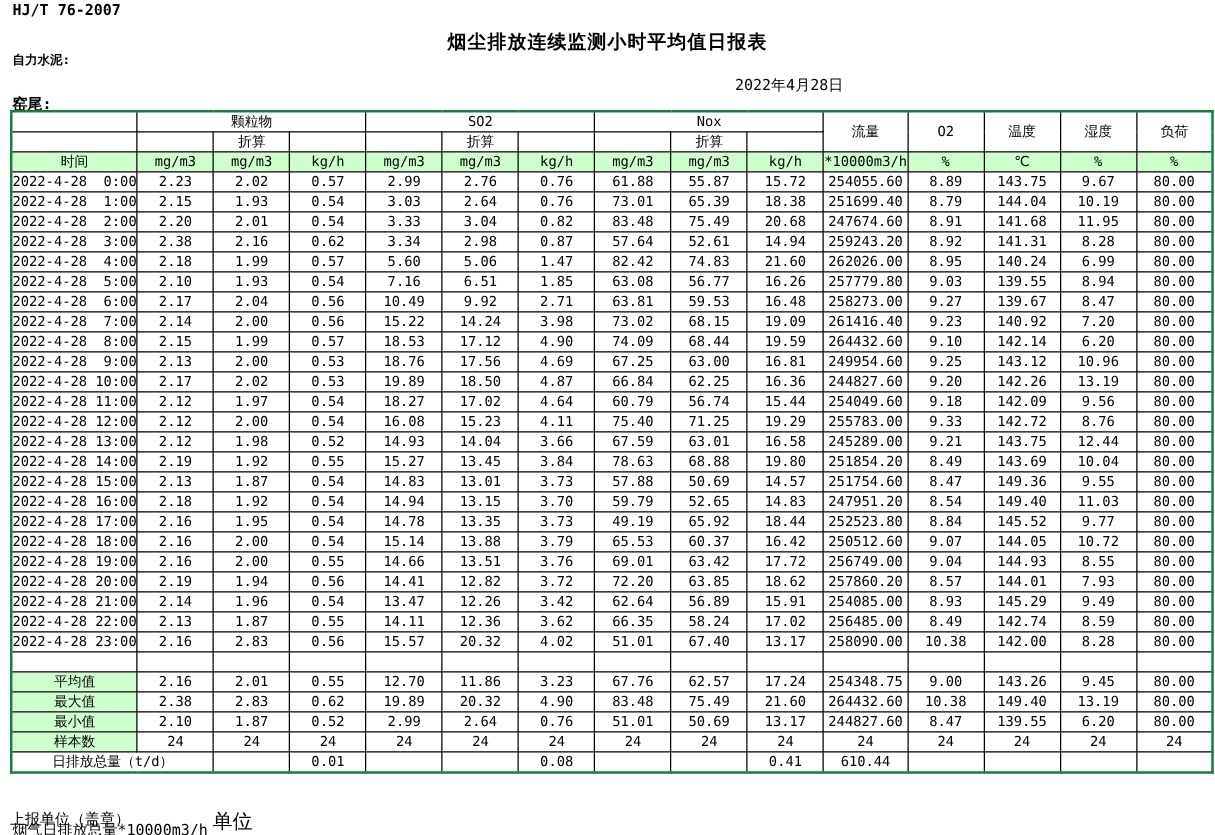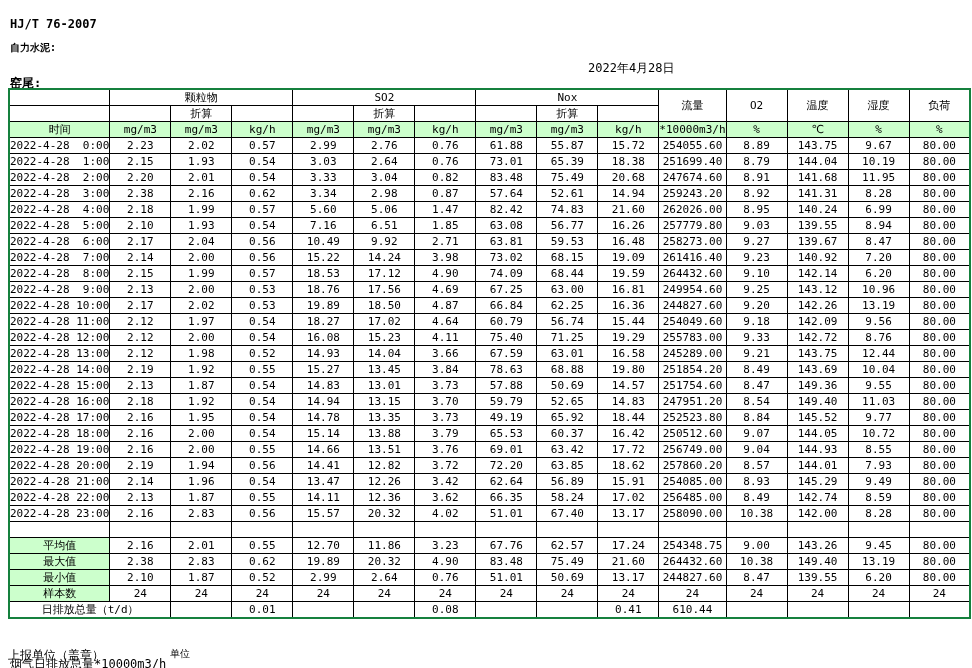--- a/index.html
+++ b/index.html
@@ -3,21 +3,21 @@
 <meta charset="utf-8">
 <style>
   html,body { margin:0; padding:0; background:#ffffff; }
   body {
     width:972px; height:668px; overflow:hidden;
     font-family:"DejaVu Sans Mono","DejaVu Sans",sans-serif;
     color:#000;
   }
   .page { position:relative; width:972px; height:668px; background:#fff; }
 
-  .std-no   { position:absolute; left:10px;  top:17px;  font-size:12px; font-weight:bold; }
+  .std-no   { position:absolute; left:10px;  top:1px;  font-size:12px; font-weight:bold; }
   .title    { position:absolute; left:0;     top:24px; width:972px; text-align:center; font-size:15px; font-weight:bold; letter-spacing:1px; }
   .company  { position:absolute; left:10px;  top:41px; font-size:10px; font-weight:bold; }
   .location { position:absolute; left:10px;  top:75px; font-size:12px; font-weight:bold; }
   .date     { position:absolute; left:588px; top:60px; font-size:12px; }
 
   table.report {
     position:absolute; left:8px; top:88px;
     border-collapse:collapse; table-layout:fixed;
     border:2px solid #15803d;
   }
@@ -25,28 +25,29 @@
     border:1px solid #000;
     font-size:11px; text-align:center;
     height:15px; line-height:15px;
     padding:0; overflow:hidden; white-space:pre;
   }
   td.green { background:#ccffcc;margin-top:19px; }
   td.label-left { text-align:left; padding-left:2px; }
 
   .footer-1 { position:absolute; left:10px;  top:629px; font-size:12px;margin-top:27px; }
   .footer-2 { position:absolute; left:8px;  top:647px; font-size:12px; }
-  .footer-3 { position:absolute; left:170px; top:647px; font-size:10px; }
+  .footer-3 { position:absolute; left:170px; top:647px; font-size:16px; }
 </style>
 </head>
 <body>
 
 <div class="page">
 
   <div class="std-no">HJ/T 76-2007</div>
+  <div class="title">烟尘排放连续监测小时平均值日报表</div>
   <div class="company">自力水泥:</div>
   <div class="location">窑尾:</div>
   <div class="date">2022年4月28日</div>
 
   <table class="report">
     <colgroup>
       <col style="width:95px">
       <col style="width:61px">
         <col style="width:61px">
         <col style="width:61px">

